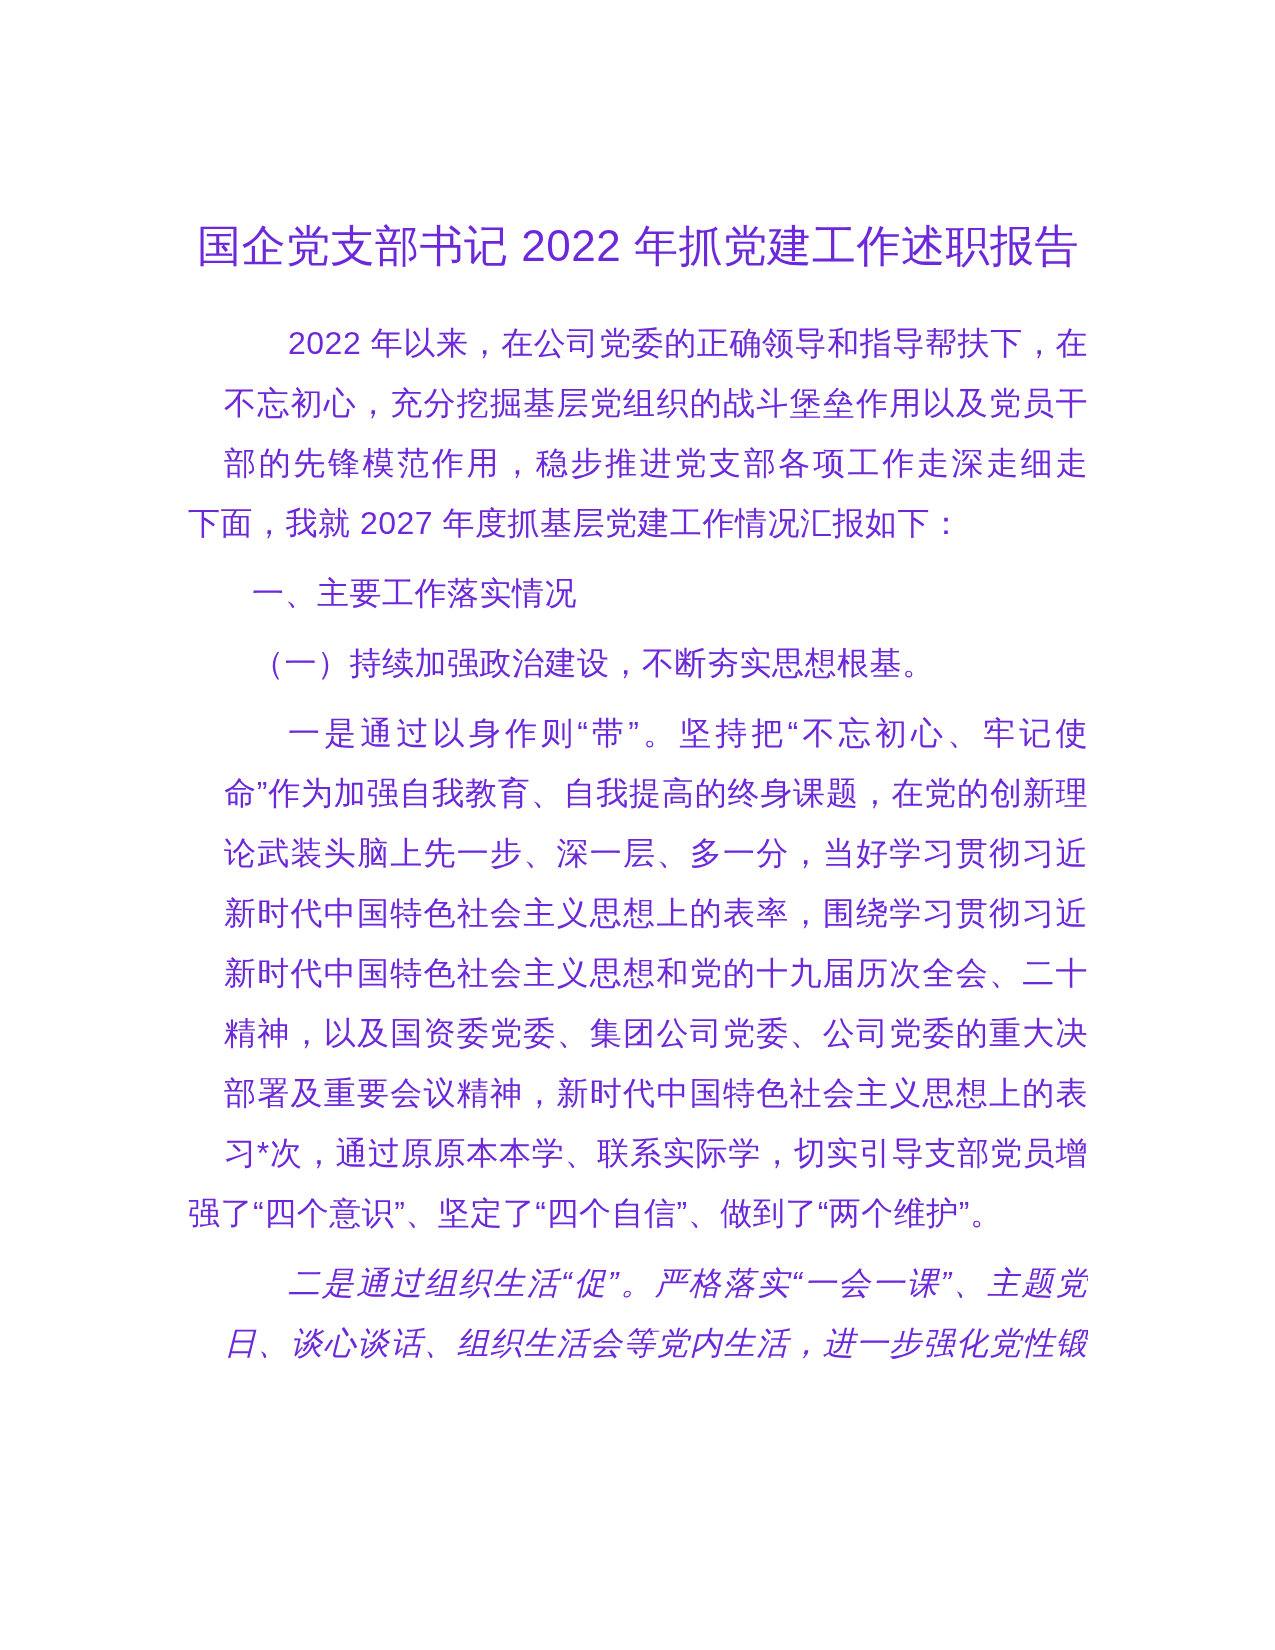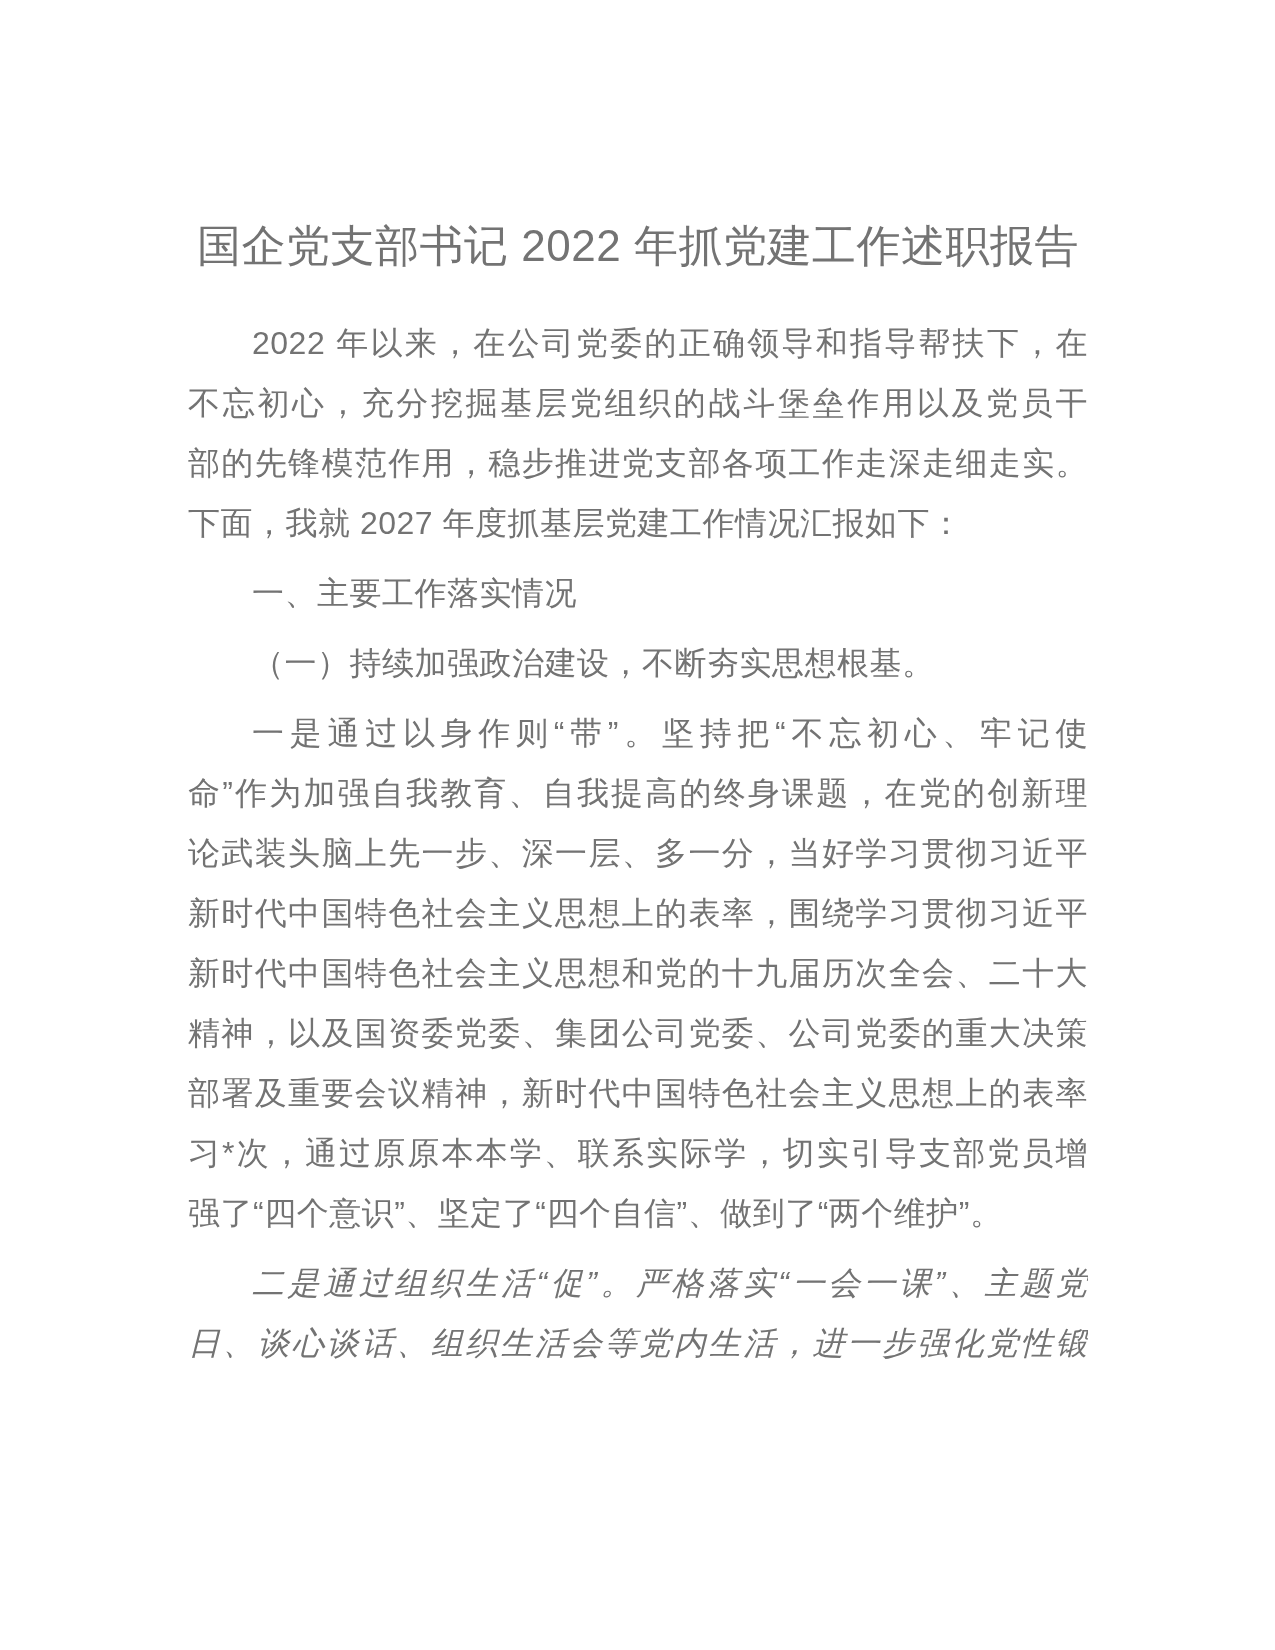--- a/index.html
+++ b/index.html
@@ -6,21 +6,21 @@
     margin: 0;
     padding: 0;
     background: #ffffff;
   }
   .page {
     position: relative;
     width: 1275px;
     height: 1650px;
     margin: 0 auto;
     background: #ffffff;
-    color: #737373;
+    color: #6d28d9;
     box-sizing: border-box;
     padding: 215px 187px 40px 188px;
     font-family: "Liberation Sans", sans-serif;
     overflow: hidden;
   }
   .doc-title {
     margin: 0 0 36px 0;
     font-size: 44px;
     font-weight: 400;
     line-height: 62px;
@@ -40,20 +40,21 @@
     line-height: 60px;
     max-height: 60px;
     overflow: hidden;
     letter-spacing: 0.5px;
   }
   
   .line.j {
     text-align: justify;
     text-align-last: justify;
     text-justify: inter-character;
+    margin-left: 36px;
   }
   
   .line.first {
     text-indent: 64px;
   }
 </style>
 </head>
 <body>
 
 <div class="page">

